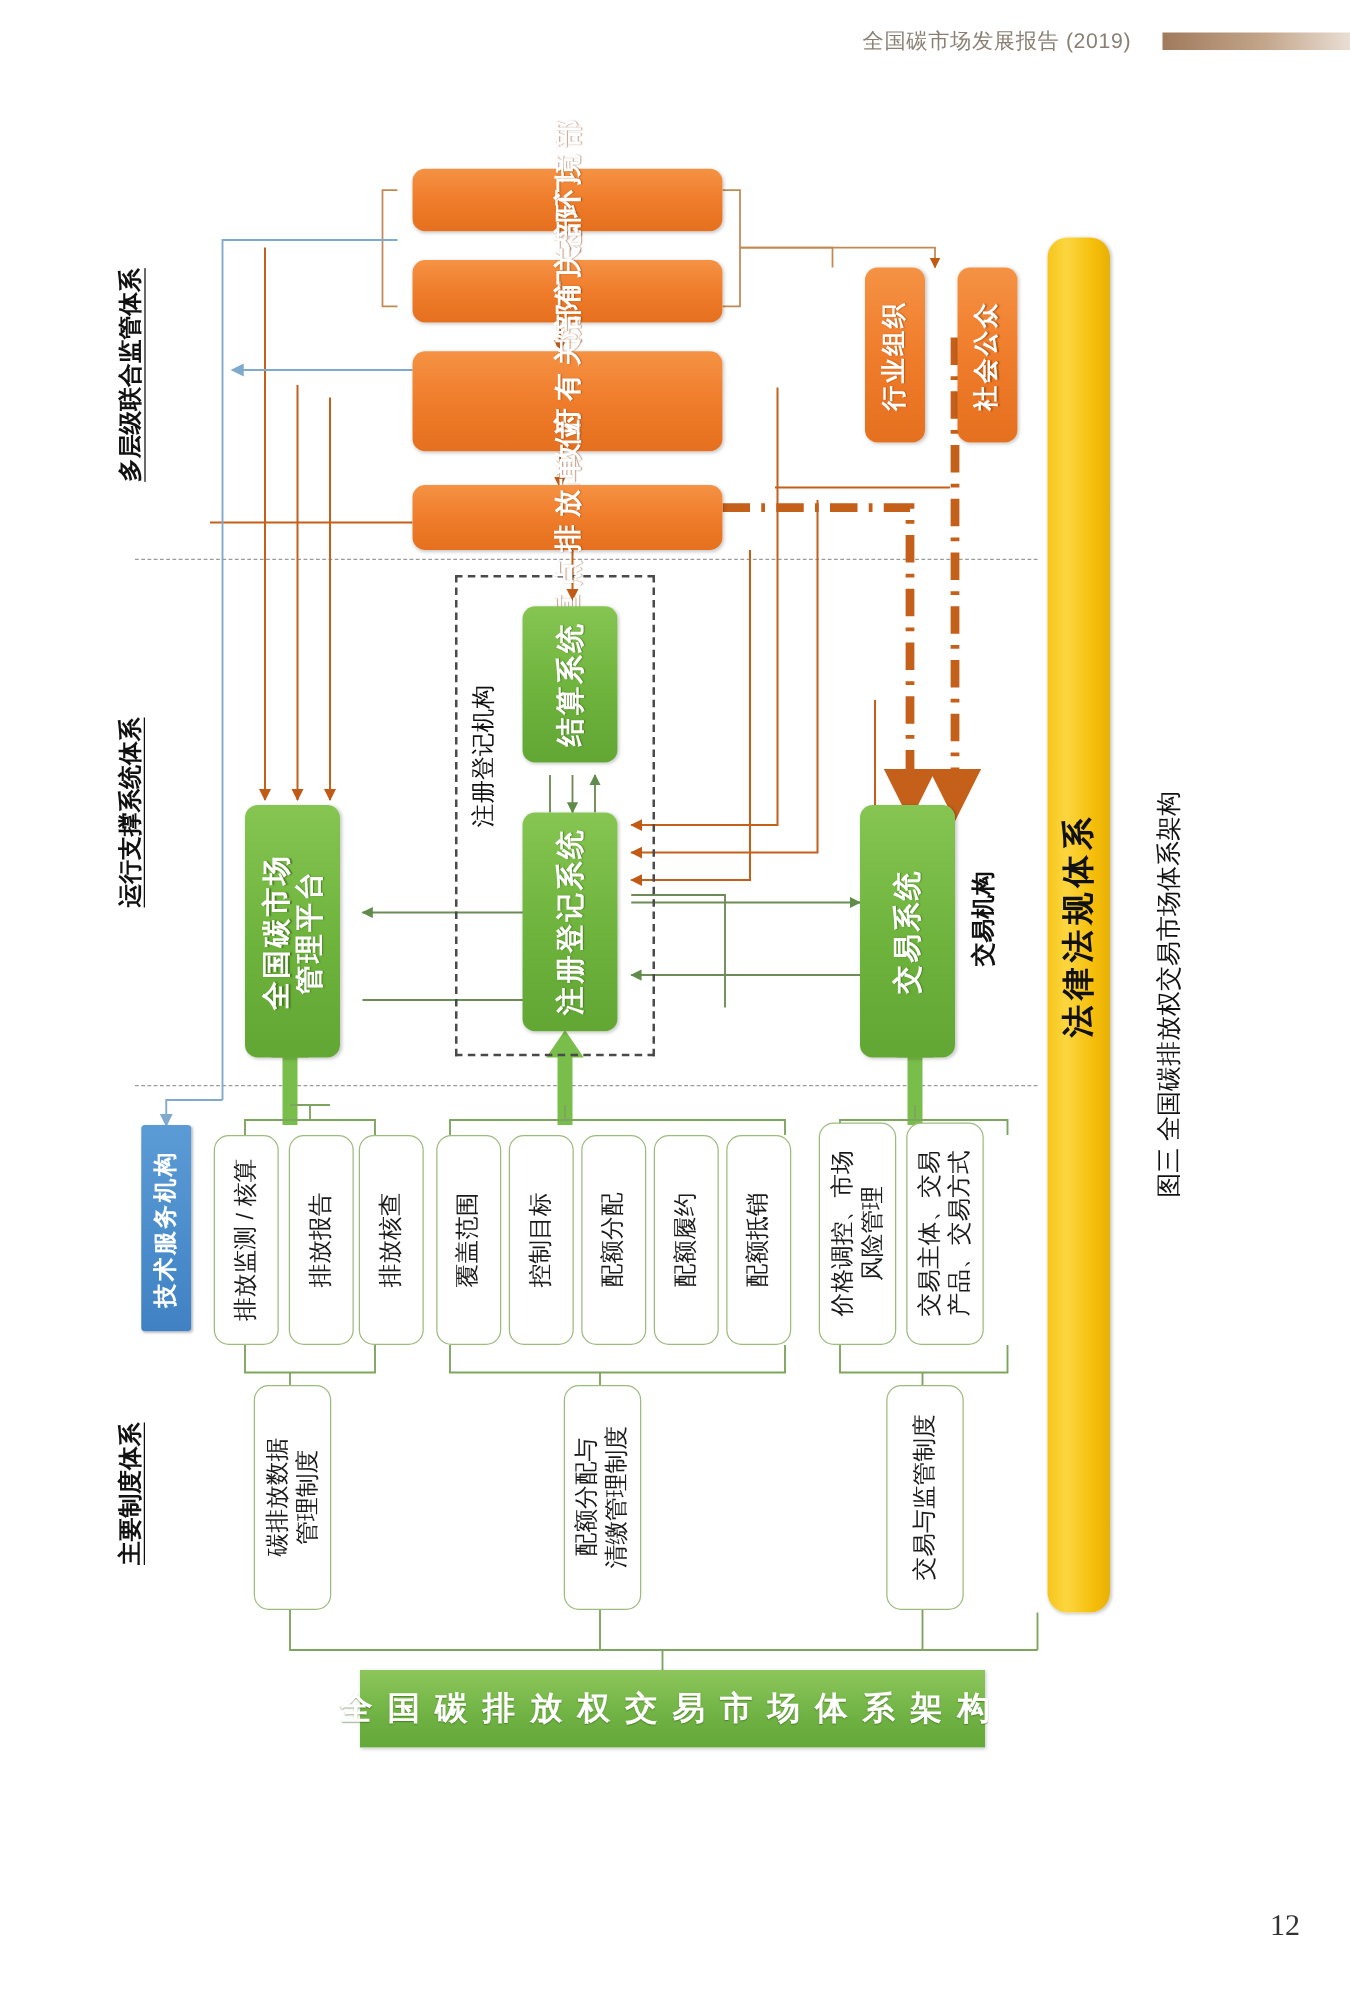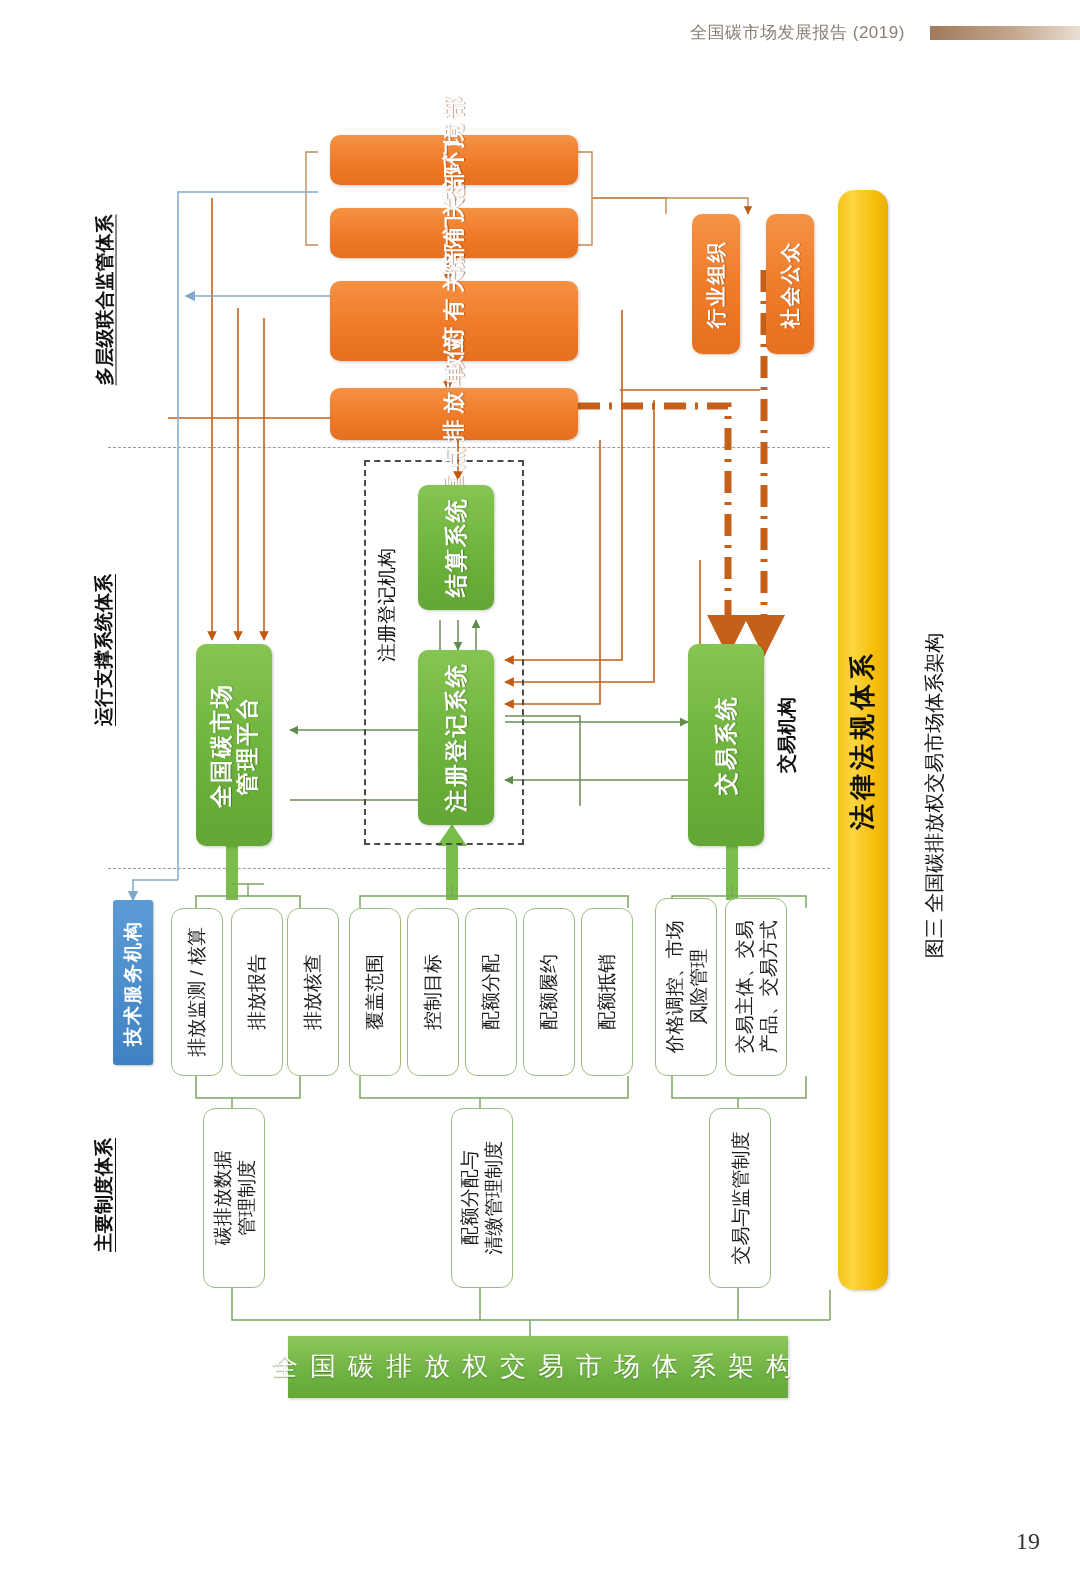--- a/index.html
+++ b/index.html
@@ -59,21 +59,21 @@
     text-shadow:0 1px 1px rgba(120,50,0,.5);
   }
   .orange.tight{ letter-spacing:2px; font-size:20px; }
   .green{
     background:linear-gradient(180deg,#86c552 0%,#6db33c 55%,#62a634 100%);
     color:#fff; font-weight:bold; font-size:23px; letter-spacing:2px;
     text-shadow:0 1px 1px rgba(40,80,10,.55);
   }
   .green-flat{
     background:linear-gradient(180deg,#8dc65c 0%,#6fb243 60%,#65a83a 100%);
-    color:#fff; font-weight:normal; font-size:26px; letter-spacing:12px;
+    color:#fff; font-weight:bold; font-size:26px; letter-spacing:12px;
     text-shadow:0 1px 1px rgba(40,80,10,.5);
     border-radius:0;
     text-align:right;
   }
   .blue{
     background:linear-gradient(180deg,#5b9bd5 0%,#4a8ccb 60%,#3f81c2 100%);
     color:#fff; font-weight:bold; font-size:19px; letter-spacing:2px;
     border-radius:3px;
     box-shadow:1px 1px 2px rgba(0,0,0,.25);
   }
@@ -112,21 +112,21 @@
     position:absolute; height:0; border-top:1.5px dashed #9a9a9a;
   }
 </style>
 </head>
 <body>
 
 <div class="page">
 
   <div class="hdr-title">全国碳市场发展报告 (2019)</div>
   <div class="hdr-bar"></div>
-  <div class="page-num">19</div>
+  <div class="page-num">12</div>
 
   <div class="hdivider" style="left:108px; top:447px; width:722px;"></div>
   <div class="hdivider" style="left:108px; top:868px; width:722px;"></div>
 
   <div class="band-label" style="left:84px; top:185px; width:40px; height:230px; display:flex; align-items:center; justify-content:center;">
     <span>多层级联合监管体系</span>
   </div>
   <div class="band-label" style="left:84px; top:545px; width:40px; height:210px; display:flex; align-items:center; justify-content:center;">
     <span>运行支撑系统体系</span>
   </div>

